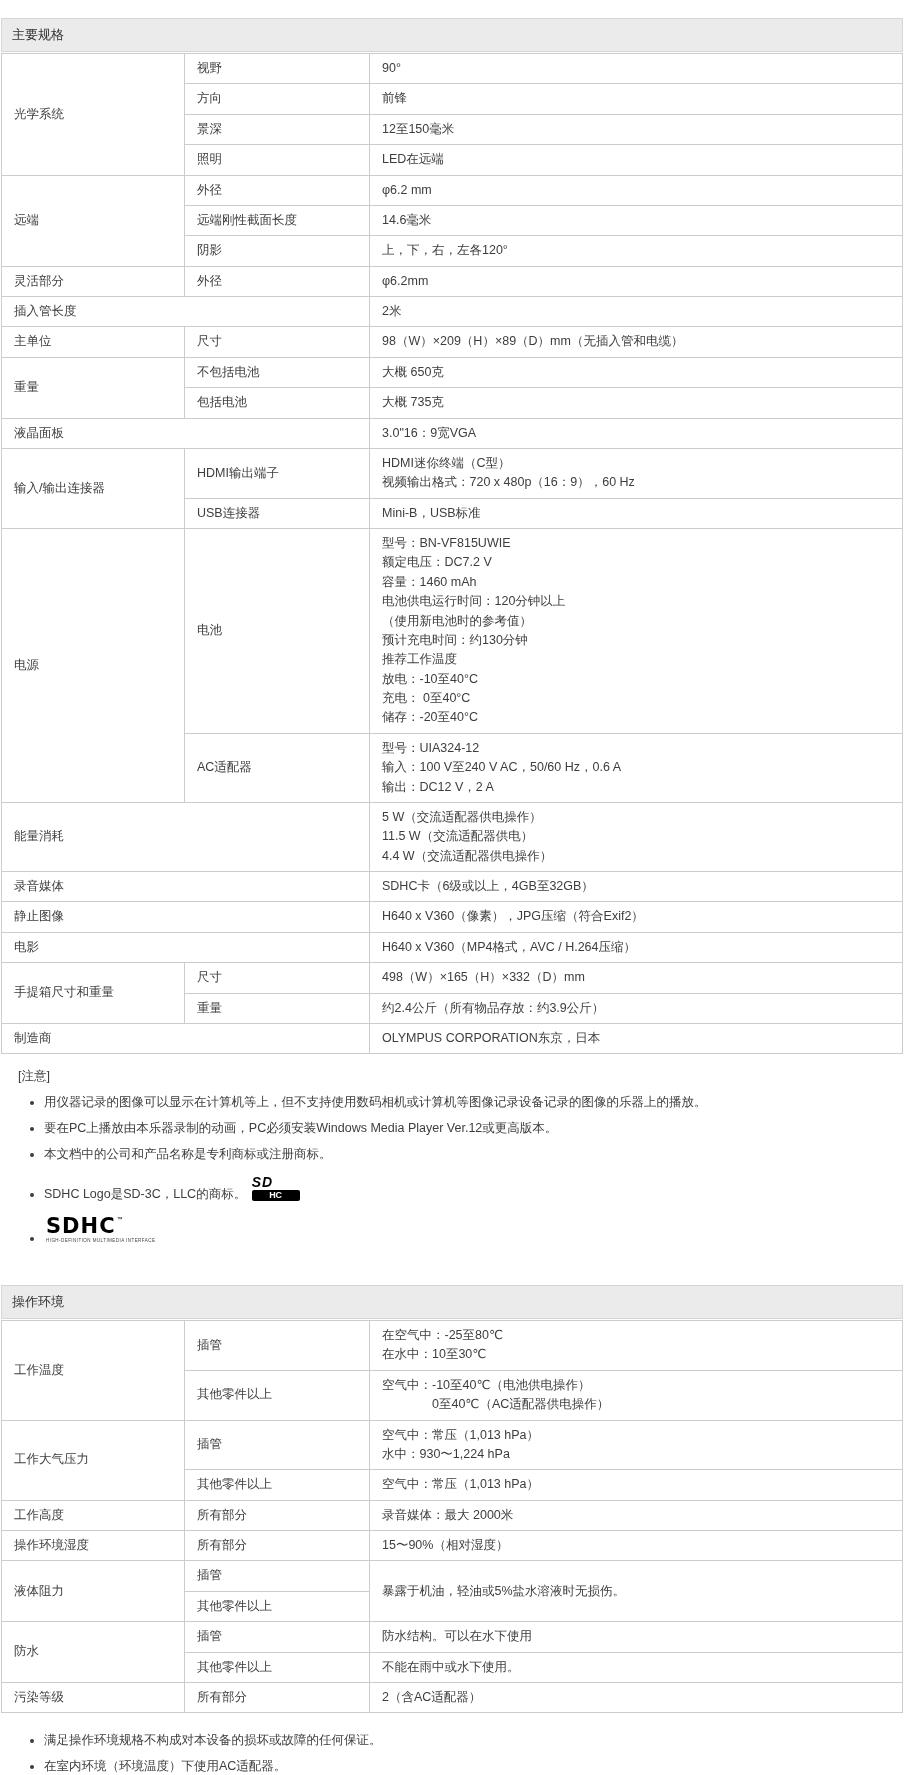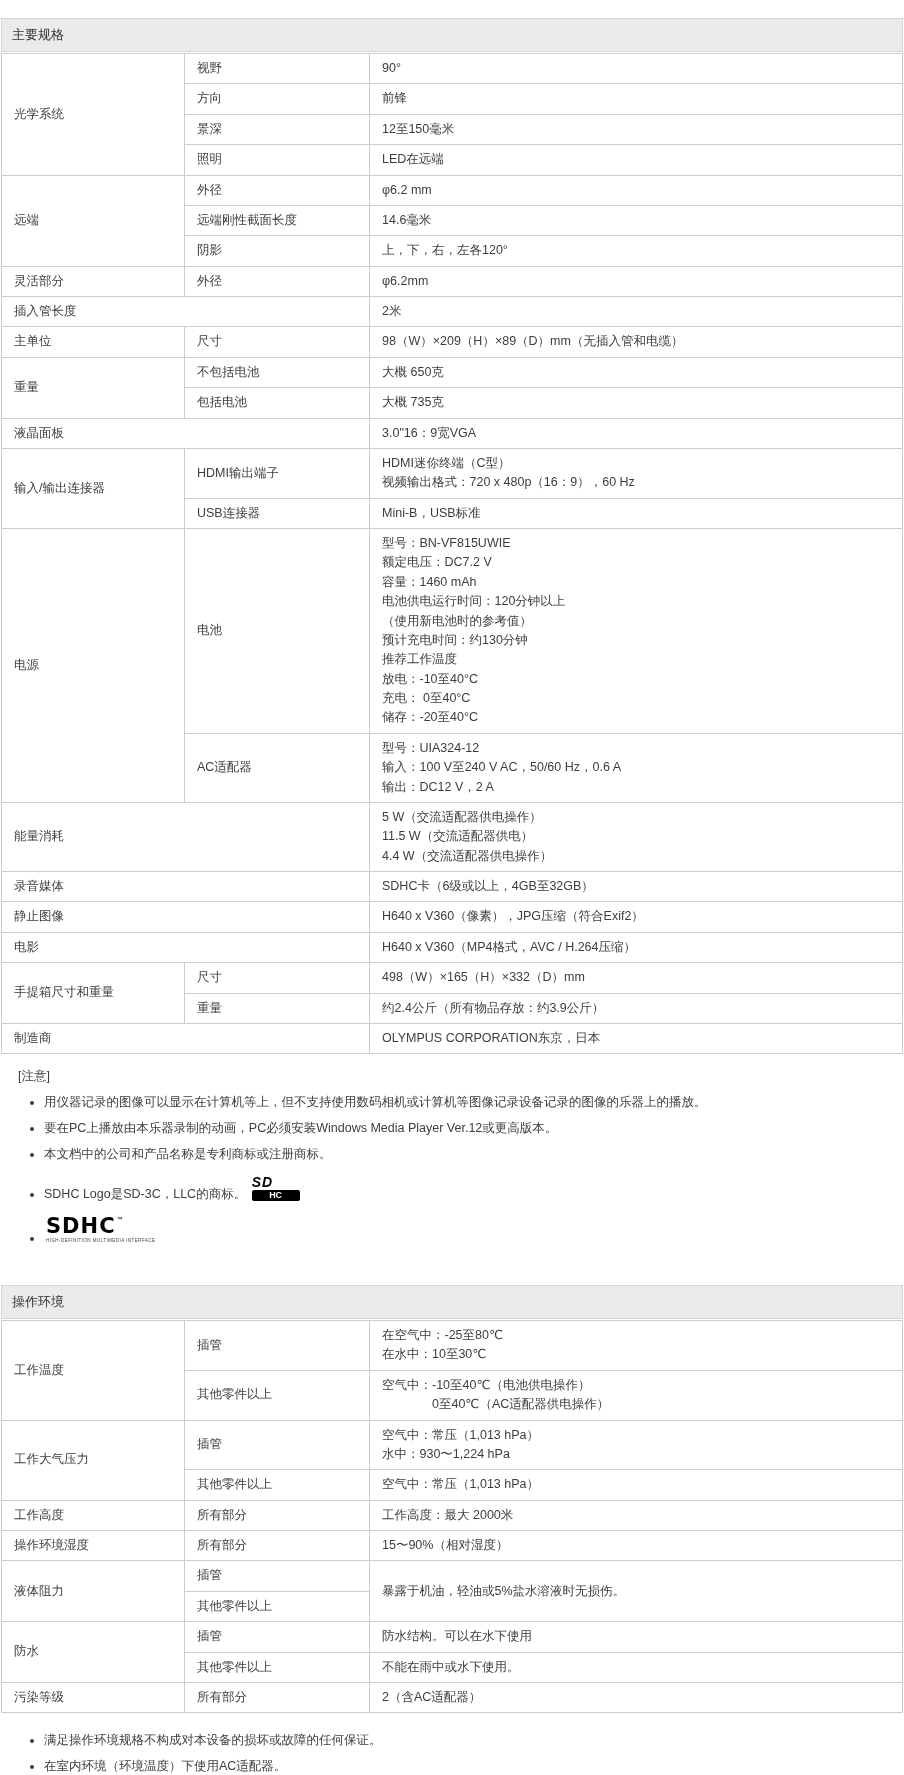--- a/index.html
+++ b/index.html
@@ -240,21 +240,21 @@
 水中：930〜1,224 hPa</td>
     </tr>
     <tr>
       <td class="c2">其他零件以上</td>
       <td>空气中：常压（1,013 hPa）</td>
     </tr>
 
     <tr>
       <td class="c1">工作高度</td>
       <td class="c2">所有部分</td>
-      <td>工作高度：最大 2000米</td>
+      <td>录音媒体：最大 2000米</td>
     </tr>
 
     <tr>
       <td class="c1">操作环境湿度</td>
       <td class="c2">所有部分</td>
       <td>15〜90%（相对湿度）</td>
     </tr>
 
     <tr>
       <td class="c1" rowspan="2">液体阻力</td>

